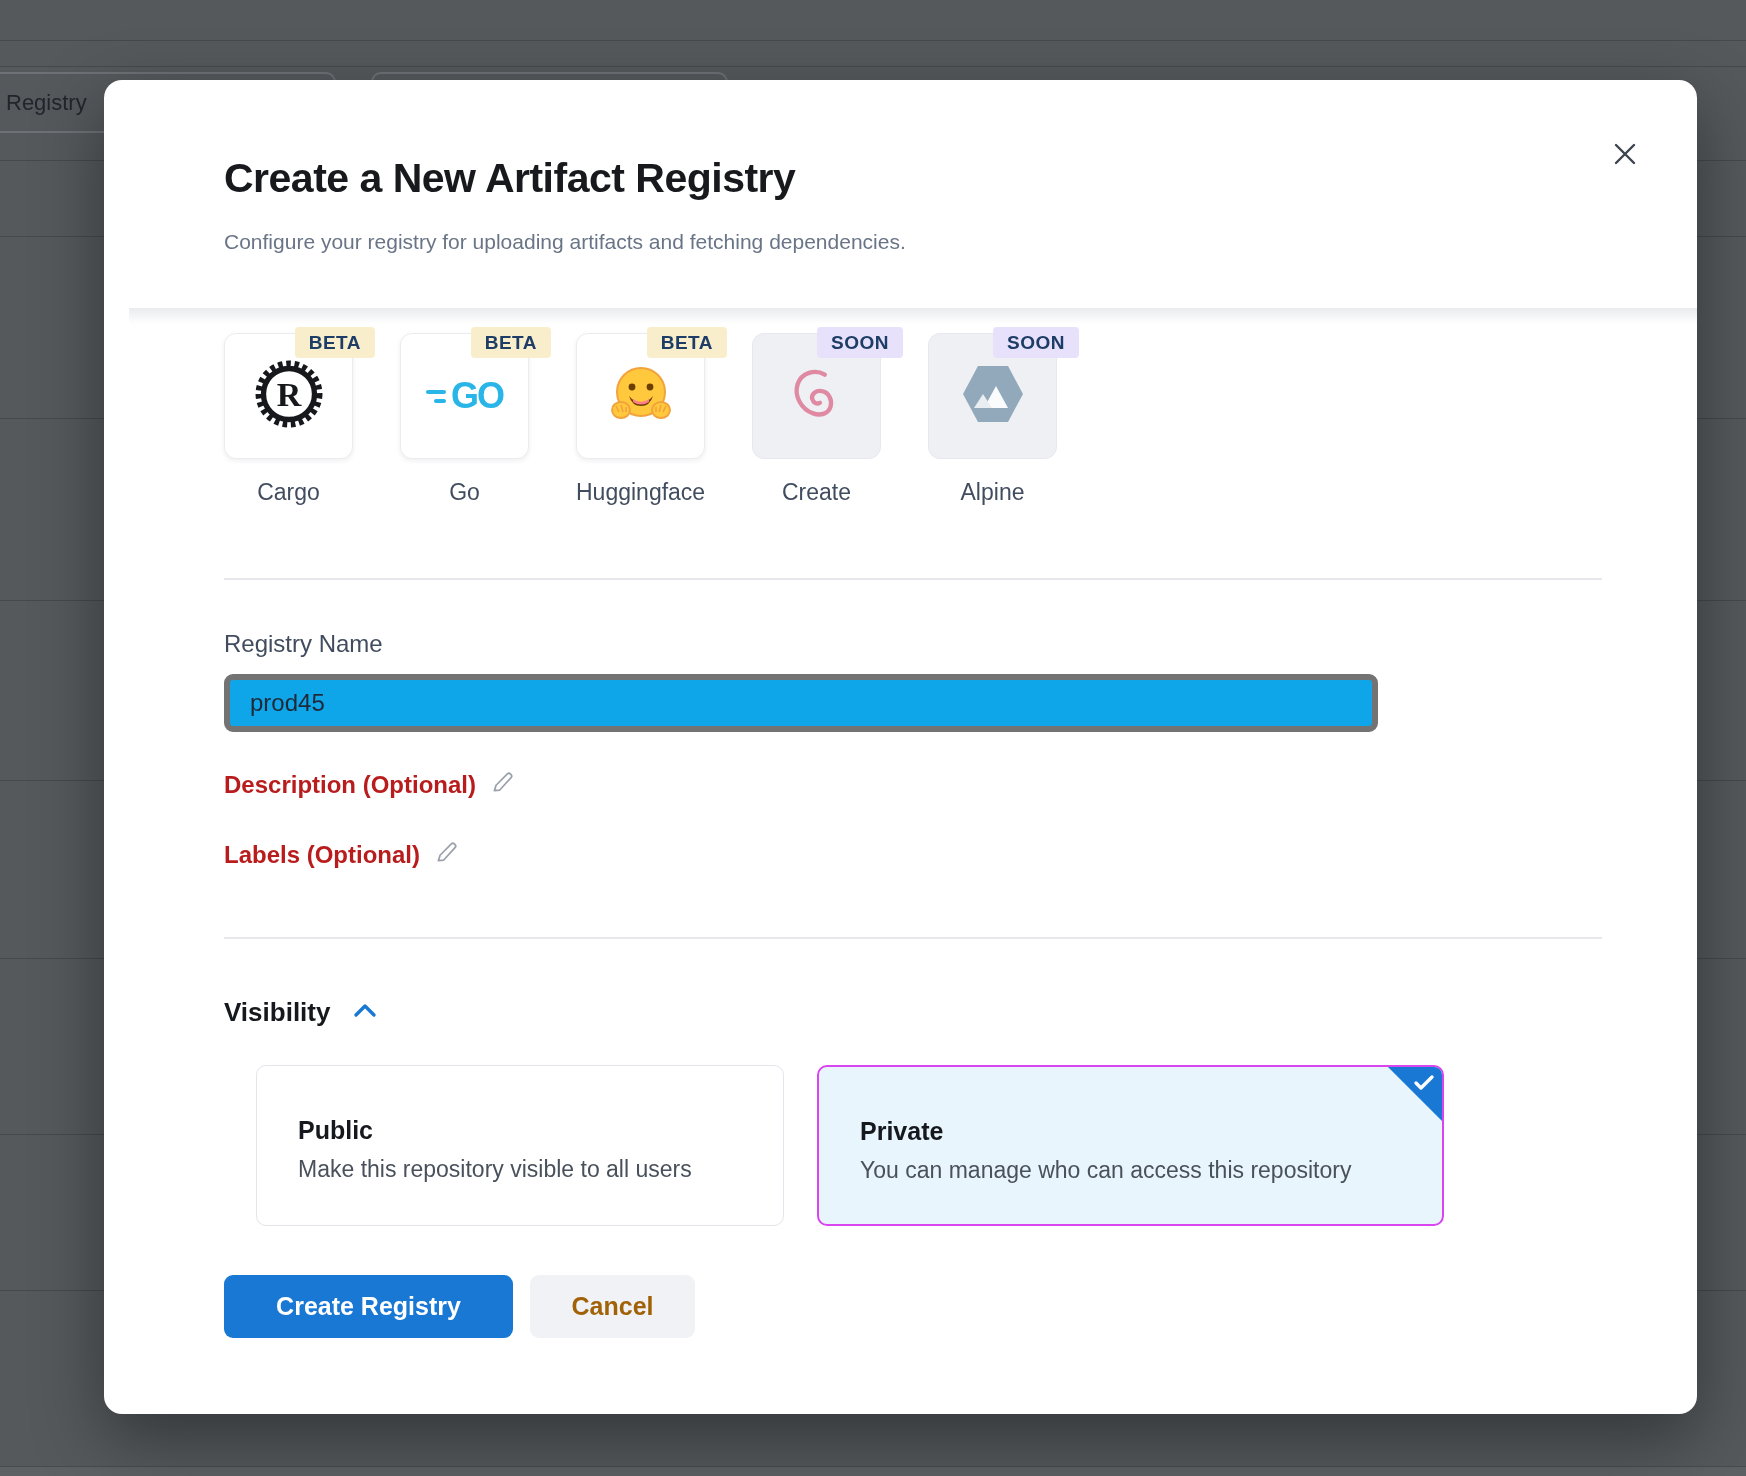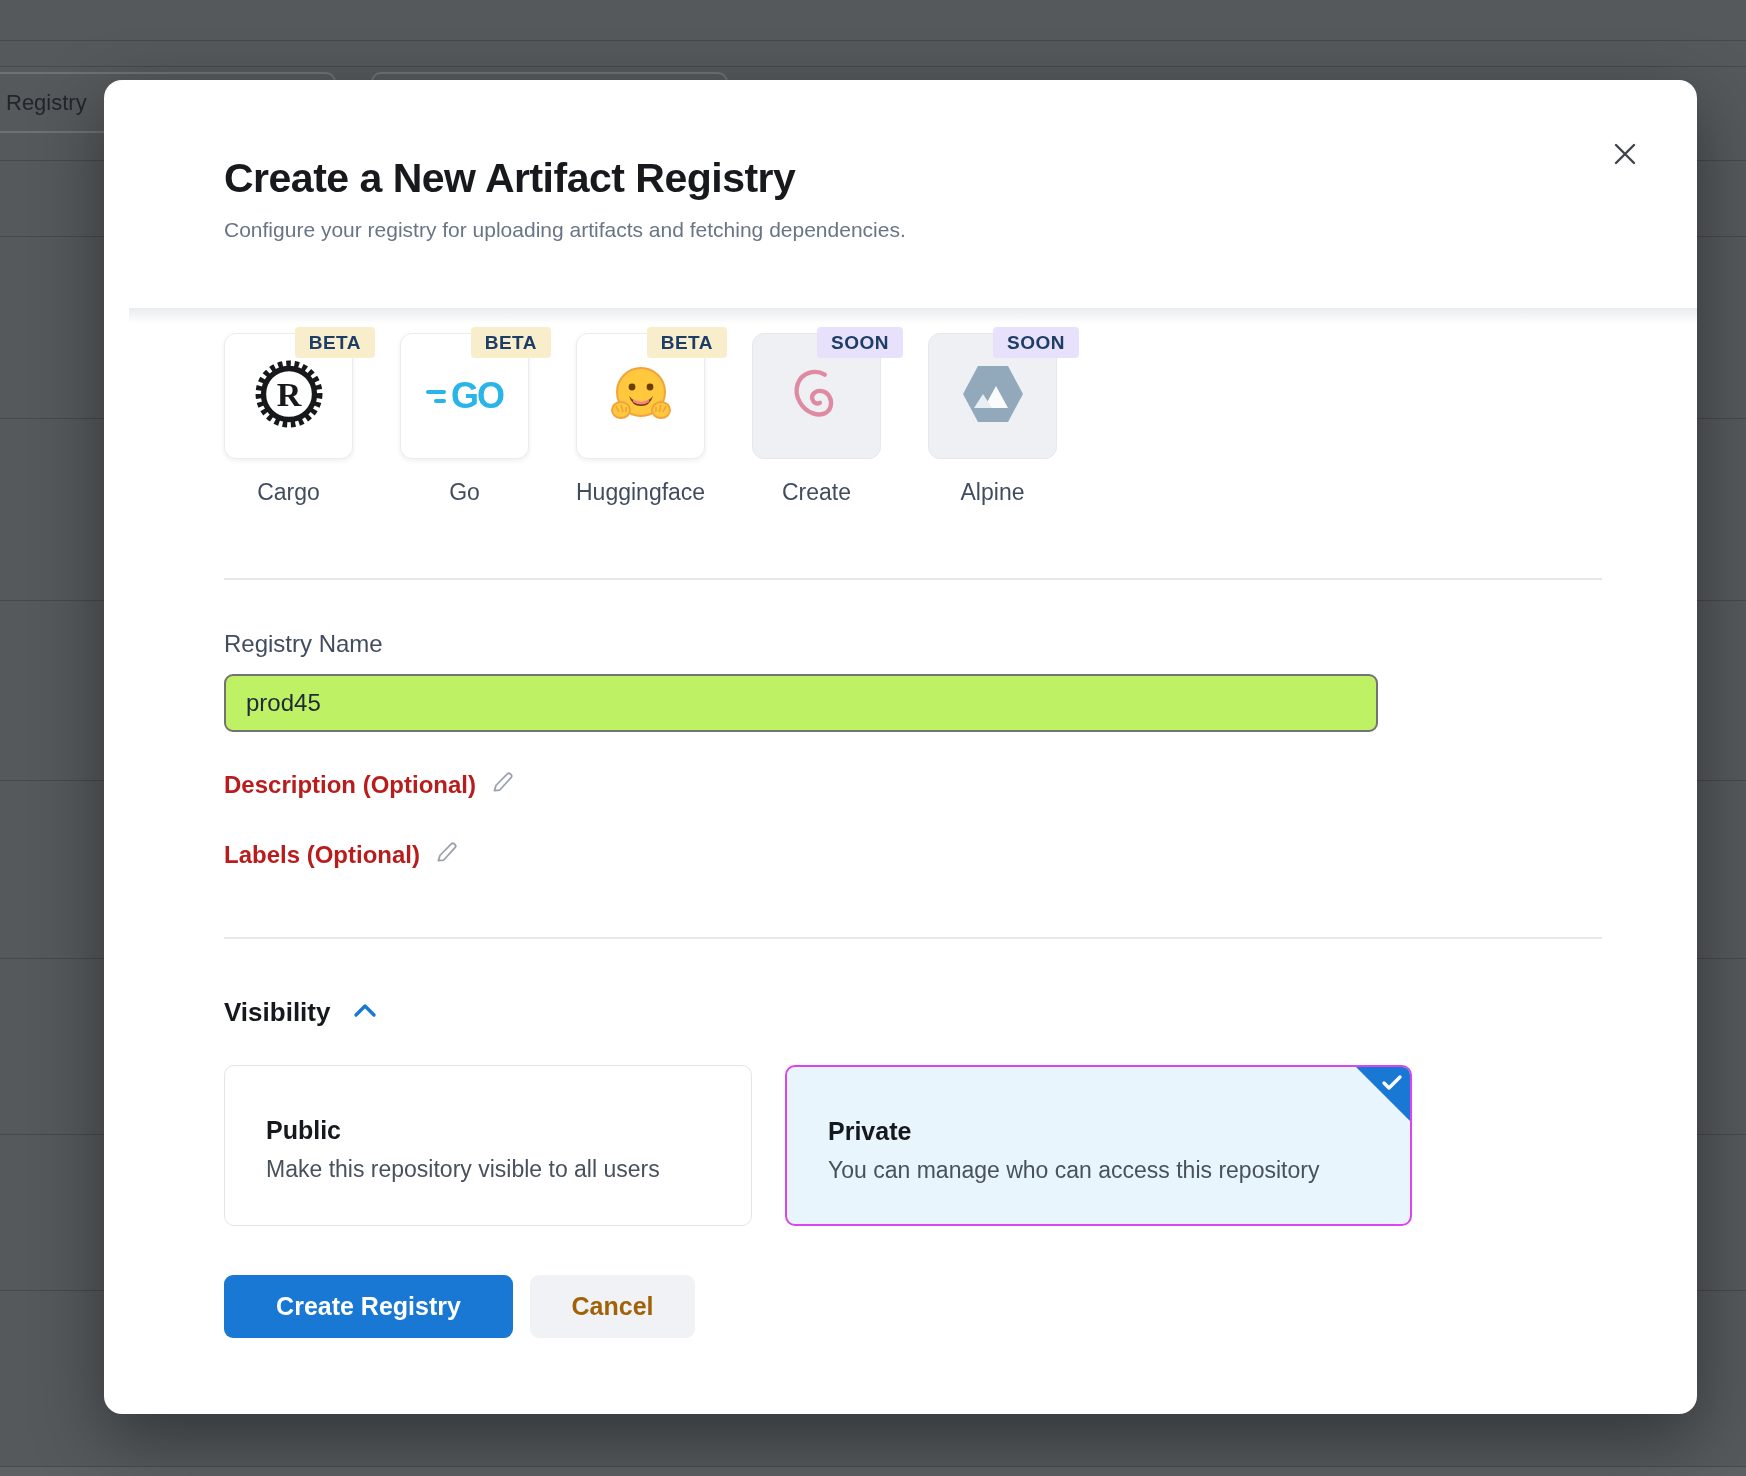--- a/index.html
+++ b/index.html
@@ -13,21 +13,21 @@
   .bd-box1 { left:-14px; top:72px; width:350px; height:61px; display:flex; align-items:center; padding-left:18px; }
   .bd-box1 span { font-size:22px; color:#20262d; }
   .bd-box2 { left:371px; top:72px; width:357px; height:61px; }
   .bd-footer { position:absolute; left:0; top:1466px; width:1746px; height:10px; background:#5d6164; border-top:1px solid #474b4e; }
 
   
   .modal { position:absolute; left:104px; top:80px; width:1593px; height:1334px; background:#ffffff;
            border-radius:18px; box-shadow:0 24px 70px rgba(0,0,0,.4); overflow:hidden;padding-left:25px; }
   .m-header { position:relative; height:228px; padding:75px 95px 0; }
   .m-title { margin:0; font-size:41px; font-weight:700; color:#17191d; letter-spacing:-0.5px; }
-  .m-subtitle { margin:16px 0 0; font-size:21px; color:#697586; }
+  .m-subtitle { margin:28px 0 0; font-size:21px; color:#697586; }
   .m-close { position:absolute; top:58px; right:55px; width:34px; height:34px; background:none; border:none; cursor:pointer; padding:0; }
   .hdr-shadow { height:16px; background:linear-gradient(#e9ebee, rgba(255,255,255,0)); }
   .m-body { padding:0 95px; }
 
   
   .ptype-row { display:flex; gap:47px; margin-top:3px; }
   .ptype { position:relative; width:129px; }
   .pbadge { position:absolute; top:0; right:-22px; z-index:2; height:31px; line-height:31px; padding:0 14px;
             border-radius:4px; font-size:19px; font-weight:700; color:#1e3d66; letter-spacing:.5px; }
   .pbadge.beta { background:#f8eecb; }
@@ -38,29 +38,29 @@
   .plabel { margin-top:20px; text-align:center; font-size:23px; color:#414d5f; }
 
   .go-logo { display:flex; align-items:center; gap:5px; }
   .go-lines { display:flex; flex-direction:column; gap:5px; align-items:flex-end; }
   .go-lines i { display:block; height:4px; background:#2ab5e8; border-radius:2px; }
   .go-text { font-size:36px; font-weight:700; color:#2ab5e8; letter-spacing:-2px; }
 
   hr.div { margin:72px 0 0; border:none; border-top:2px solid #e6e8ec; }
   .sec-h { margin:51px 0 0; font-size:26px; font-weight:700; color:#15181d; display:flex; align-items:center; gap:22px; }
   .field-label { margin-top:50px; font-size:24px; color:#414d5f; }
-  .name-input { display:block; margin-top:16px; width:1154px; height:58px; border:2px solid #737373; border-radius:9px;
-                padding:0 20px; font-size:24px; color:#1f2937; font-family:"Liberation Sans",sans-serif; outline:none; background:#bef264; }
+  .name-input { display:block; margin-top:16px; width:1154px; height:58px; border:6px solid #737373; border-radius:9px;
+                padding:0 20px; font-size:24px; color:#1f2937; font-family:"Liberation Sans",sans-serif; outline:none; background:#0ea5e9; }
   .opt-row { display:flex; align-items:center; gap:14px; font-size:24px; font-weight:700; color:#b91c1c; }
   .opt-row.first { margin-top:37px; }
   .opt-row.second { margin-top:38px; }
   .sec-h.vis { margin-top:58px; }
 
   
-  .vis-row { display:flex; gap:33px; margin-top:37px; }
+  .vis-row { display:flex; gap:33px; margin-top:37px;margin-left:32px; }
   .vcard { position:relative; height:161px; border-radius:10px; padding:50px 0 0 41px; }
   .vcard.public { width:528px; background:#fff; border:1px solid #e2e5e9; }
   .vcard.private { width:627px; background:#e9f5fc; border:2px solid #d946ef; overflow:hidden; }
   .v-title { font-size:25px; font-weight:700; color:#15181d; }
   .v-desc { margin-top:11px; font-size:23px; color:#49515c; }
   .ribbon { position:absolute; top:-1px; right:-1px; width:0; height:0;
             border-top:56px solid #1878d4; border-left:56px solid transparent; }
   .ribbon-check { position:absolute; top:7px; right:7px; }
 
   

